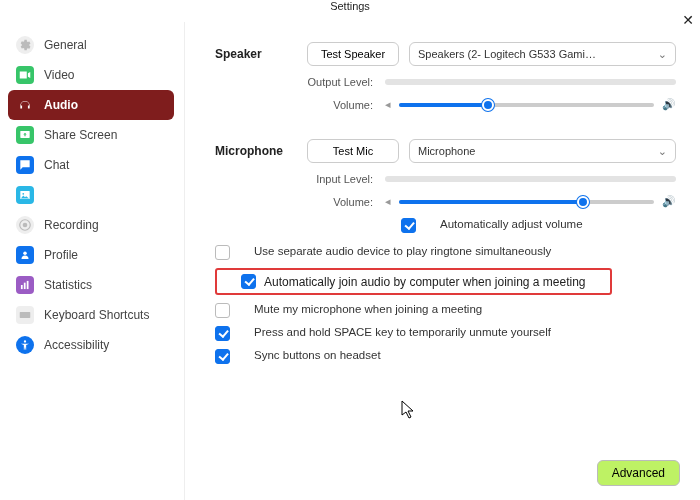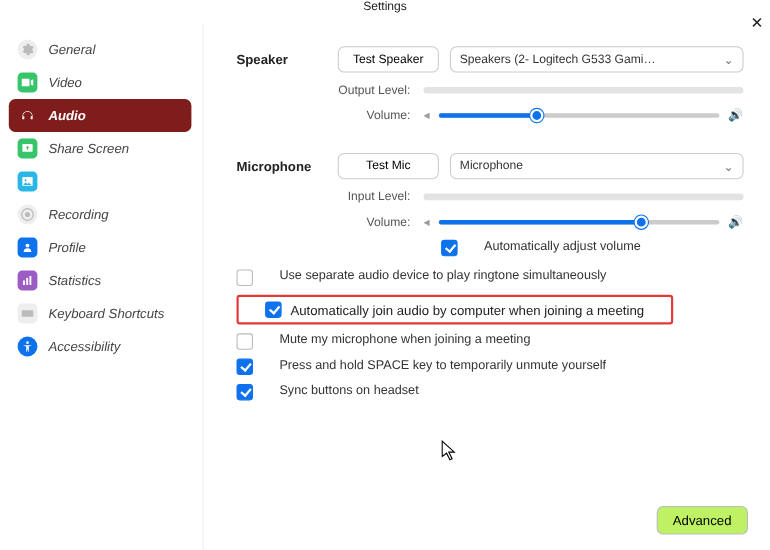--- a/index.html
+++ b/index.html
@@ -4,21 +4,21 @@
 <style>
   * { box-sizing: border-box; margin: 0; padding: 0; font-family: -apple-system, "Segoe UI", Helvetica, Arial, sans-serif; }
   body { width: 700px; height: 500px; background: #fff; color: #222; font-size: 12px; overflow: hidden; position: relative; }
   .titlebar { height: 22px; display: flex; align-items: center; padding: 0 6px; flex-direction: column; }
   .titlebar .app-icon { width: 14px; height: 14px; background: #0e72ed; border-radius: 3px; margin-right: 6px; position: relative; }
   .titlebar .app-icon::after { content:""; position:absolute; inset:2px; background:#fff; border-radius:2px; }
   .titlebar .title { font-size: 11px; color:#222; }
   .titlebar .close { margin-left:auto; font-size: 14px; color:#222; cursor:pointer; }
   .container { display:flex; height: calc(500px - 22px); }
   .sidebar { width: 185px; padding: 8px 10px 8px 8px; border-right: 1px solid #eee; }
-  .side-item { display:flex; align-items:center; gap:10px; height:30px; padding:0 8px; border-radius:6px; color:#444; cursor:pointer;font-style:italic; }
+  .side-item { display:flex; align-items:center; gap:10px; height:30px; padding:0 8px; border-radius:6px; color:#444; cursor:pointer; }
   .side-item.active { background:#7f1d1d; color:#fff; font-weight:600; }
   .side-icon { width:18px; height:18px; border-radius:4px; display:flex; align-items:center; justify-content:center; }
   .side-icon svg { width:14px; height:14px; }
   .main { flex:1; padding: 20px 24px 10px 30px; position:relative; }
   .section-row { display:flex; align-items:center; margin-bottom:10px; }
   .sec-label { width:92px; font-weight:600; font-size:12px; color:#222; }
   .sub-row { display:flex; align-items:center; margin-bottom:10px; }
   .sub-label { width:170px; text-align:right; padding-right:12px; font-size:11px; color:#555; }
   .test-btn { width:92px; height:24px; border:1px solid #ccc; border-radius:6px; background:#fff; font-size:11px; cursor:pointer; margin-right:10px; }
   .dropdown { flex:1; height:24px; border:1px solid #ccc; border-radius:6px; background:#fff; display:flex; align-items:center; padding:0 8px; font-size:11px; color:#333; cursor:pointer; position:relative; }
@@ -77,20 +77,28 @@
     <div class="side-item">
       <span class="side-icon" style="background:#37c569">
         <svg viewBox="0 0 24 24" fill="#fff">
             <rect x="4" y="5" width="16" height="12" rx="1"></rect>
             <path d="M12 8l3 3h-2v3h-2v-3H9z" fill="#37c569"></path>
           </svg>
       </span>
       <span>Share Screen</span>
     </div>
     <div class="side-item">
+      <span class="side-icon" style="background:#0e72ed">
+        <svg viewBox="0 0 24 24" fill="#fff">
+            <path d="M4 4h16v12H8l-4 4z"></path>
+          </svg>
+      </span>
+      <span>Chat</span>
+    </div>
+    <div class="side-item">
       <span class="side-icon" style="background:#2ab7e6">
         <svg viewBox="0 0 24 24" fill="#fff">
             <rect x="4" y="5" width="16" height="14" rx="1"></rect>
             <circle cx="9" cy="10" r="1.5" fill="#2ab7e6"></circle>
             <path d="M5 18l4-5 3 3 2-2 5 4z" fill="#2ab7e6"></path>
           </svg>
       </span>
     </div>
     <div class="side-item">
       <span class="side-icon" style="background:#eee;border-radius:50%">

